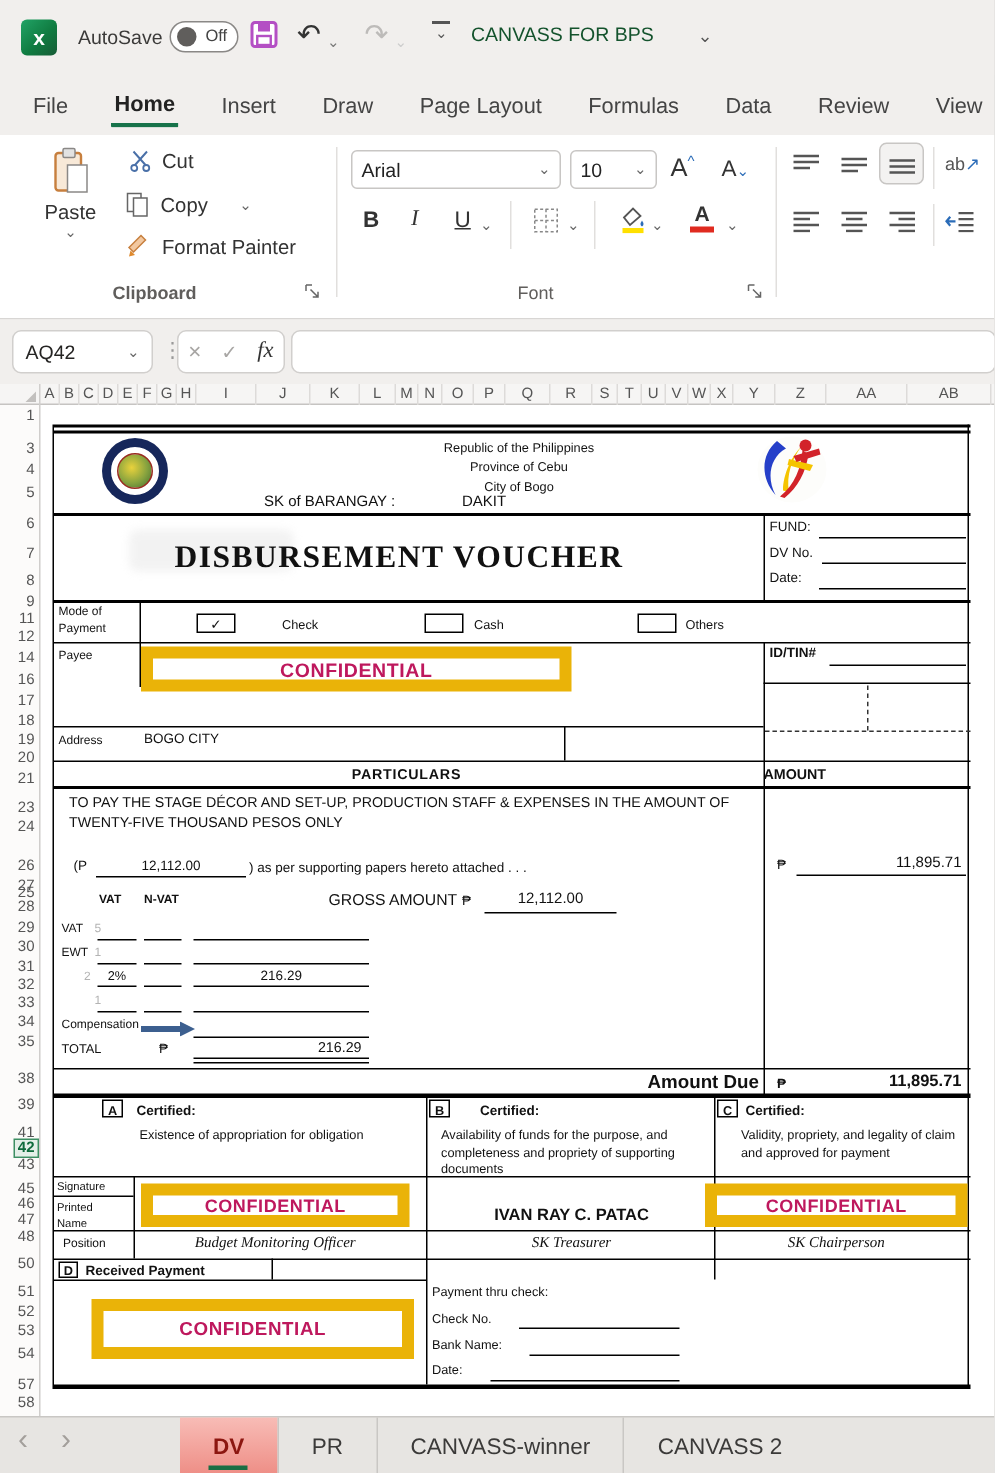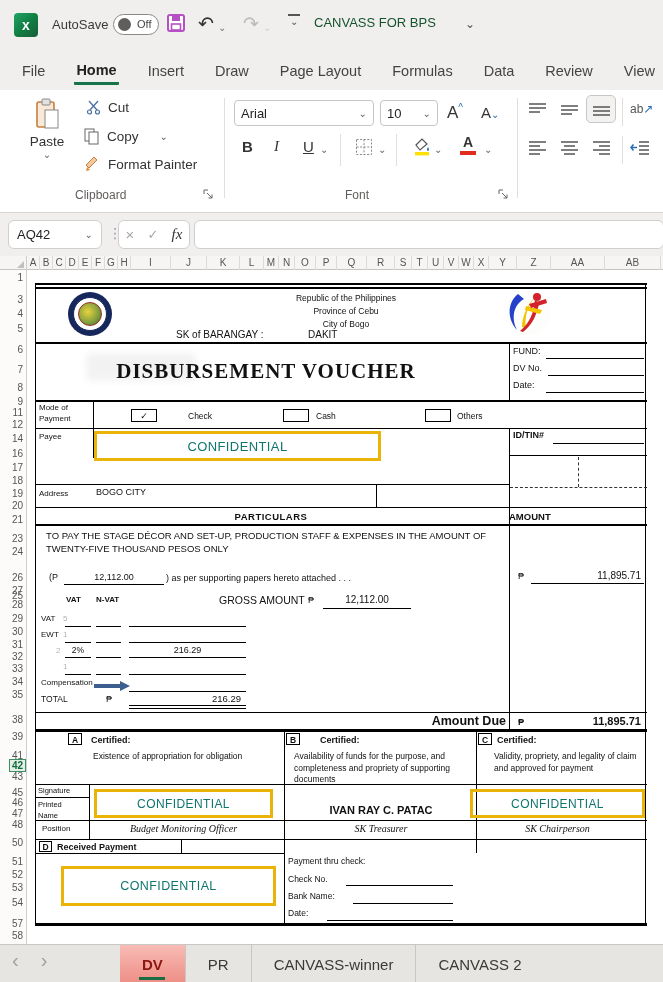--- a/index.html
+++ b/index.html
@@ -69,22 +69,22 @@
   .rown.active{color:#0f6b3c;font-weight:bold;background:#e4efe8;outline:1px solid #3d8f63;
      padding:0 2px;right:1px;}
 
   
   #doc{position:absolute;left:35px;top:13px;width:611px;height:643px;background:#fff;
      border-left:1px solid #000;border-right:1px solid #000;font-size:9px;color:#111;}
   .hl{position:absolute;left:0;width:611px;background:#000;height:1px;}
   .vl{position:absolute;background:#000;width:1px;}
   .ul{position:absolute;border-bottom:1px solid #000;height:0;}
   .dt{position:absolute;white-space:nowrap;}
-  .conf{position:absolute;border:3px solid #eab308;display:flex;align-items:center;justify-content:center;
-     font-weight:normal;color:#0f766e;letter-spacing:.4px;}
+  .conf{position:absolute;border:8px solid #eab308;display:flex;align-items:center;justify-content:center;
+     font-weight:bold;color:#be185d;letter-spacing:.4px;}
   .cbox{position:absolute;border:1px solid #000;background:#fff;}
   .certtxt{position:absolute;font-size:8.5px;line-height:11.5px;color:#111;}
   .pos-script{position:absolute;font-family:"Liberation Serif",serif;font-style:italic;font-size:10px;
      text-align:center;}
   .grayhint{color:#b3b3b3;}
 
   
   #tabbar{position:absolute;left:0;top:944px;width:663px;height:38px;background:#e7e5e2;
      border-top:1px solid #c9c7c4;}
   #tab-nav{position:absolute;left:12px;top:4px;display:flex;gap:22px;font-size:20px;color:#a39f9b;}
@@ -178,21 +178,21 @@
     <div class="a" style="left:84px;top:66px;display:flex;align-items:center;gap:7px;">
       <span>
         <svg width="17" height="16" viewBox="0 0 17 16">
           <path d="M2 9 L10 1 L13 4 L5 12 Z" fill="#f2c8a0" stroke="#c77f3e"></path>
           <path d="M3 11 L6 14 L2 15 Z" fill="#e08a2e"></path>
         </svg>
       </span>
       <span class="rbtn-label">Format Painter</span>
     </div>
 
-    <div class="glabel" style="left:75px;top:98px;">Clipboard</div>
+    <div class="glabel" style="left:75px;top:98px;font-weight:bold;">Clipboard</div>
     <span class="launcher" style="left:203px;top:99px;">
       <svg width="11" height="11" viewBox="0 0 11 11">
         <path d="M1 1 H5 M1 1 V5" stroke="#666" fill="none"></path>
         <path d="M4 4 L9 9 M9 5.5 V9 H5.5" stroke="#666" fill="none"></path>
       </svg>
     </span>
     <div class="gdivider" style="left:224px;"></div>
 
     <div class="combo" style="left:234px;top:10px;width:140px;">
       <span>Arial</span>

